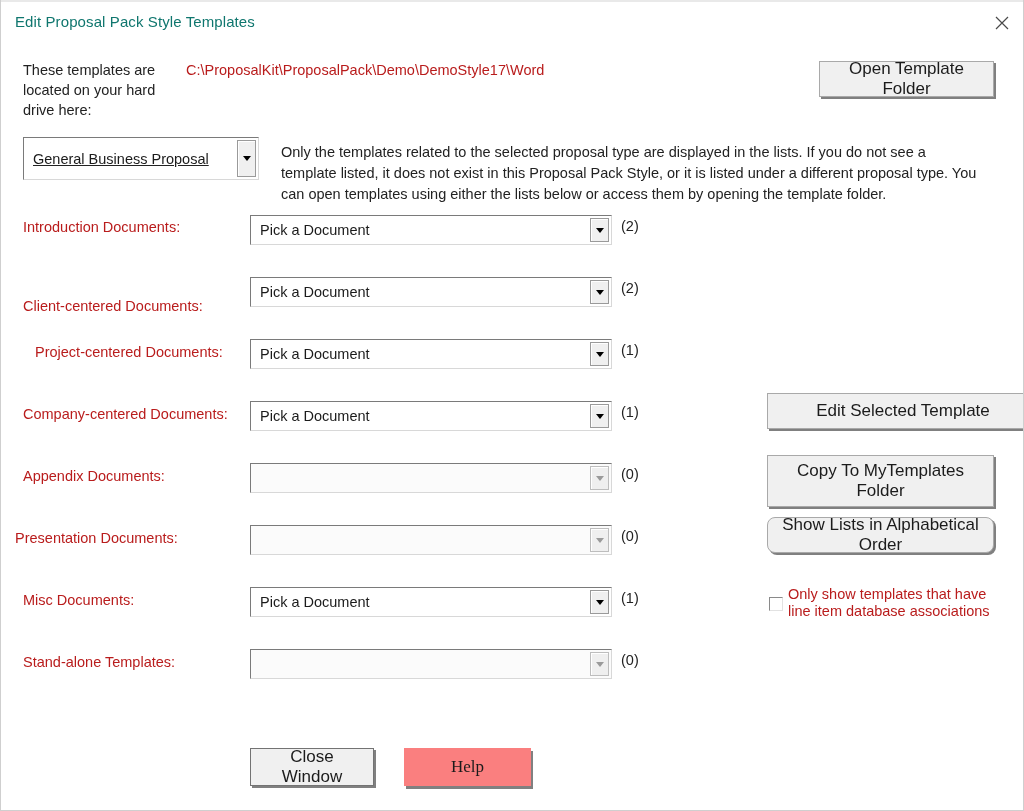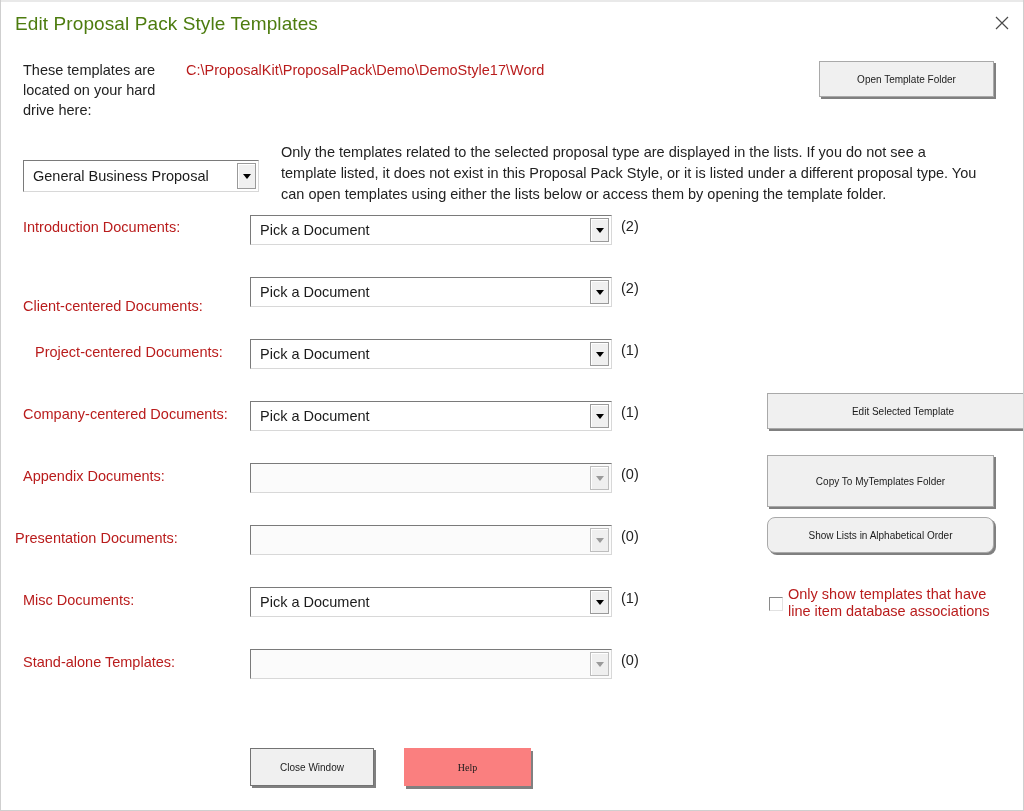--- a/index.html
+++ b/index.html
@@ -30,22 +30,22 @@
     left: 0; top: 0;
     width: 1024px;
     height: 41px;
     background: #ffffff;
     border-top: 2px solid #e9e9e9;
   }
   #title-text {
     position: absolute;
     left: 14px;
     top: 11px;
-    font-size: 19px;
-    color: #4d7c0f;
+    font-size: 15px;
+    color: #0f766e;
     letter-spacing: .1px;
     white-space: nowrap;
   }
   #close-btn {
     position: absolute;
     right: 0px;
     top: 0px;
     width: 46px;
     height: 41px;
     display: flex;
@@ -70,21 +70,21 @@
     line-height: 20px;
   }
 
   
   .winbtn {
     position: absolute;
     background: #f0f0f0;
     border: 1px solid #a9a9a9;
     box-shadow: 2px 2px 0 0 #808080;
     font-family: "Liberation Sans", sans-serif;
-    font-size: 10px;
+    font-size: 17px;
     color: #1b1b1b;
     display: flex;
     align-items: center;
     justify-content: center;
     cursor: pointer;
     padding: 13px;
     user-select: none;
   }
   .winbtn.dark-edge {
     border: 1px solid #737373;
@@ -176,21 +176,21 @@
       </svg>
     </div>
   </div>
 
   <div class="lbl-wrap" style="left:22px; top:60px; width:150px;">These templates are located on your hard drive here:</div>
 
   <div class="lbl" style="left:185px; top:60px;">C:\ProposalKit\ProposalPack\Demo\DemoStyle17\Word</div>
 
   <button class="winbtn" style="left:818px; top:61px; width:175px; height:36px;">Open Template Folder</button>
 
-  <div class="combo" style="left:22px; top:160px; width:236px; height:32px;">
+  <div class="combo" style="left:22px; top:137px; width:236px; height:43px;text-decoration:underline;">
     <span class="combo-text">General Business Proposal</span>
     <span class="combo-arrow">
         <i class="arrow-glyph"></i>
       </span>
   </div>
 
   <div class="lbl-wrap" style="left:280px; top:142px; width:702px; line-height:21px;">Only the templates related to the selected proposal type are displayed in the lists.  If you do not see a template listed, it does not exist in this Proposal Pack Style, or it is listed under a different proposal type. You can open templates using either the lists below or access them by opening the template folder.</div>
 
   <div class="lbl" style="left:22px; top:217px;">Introduction Documents:</div>
   <div class="combo" style="left:249px; top:215px; width:362px; height:30px;">

